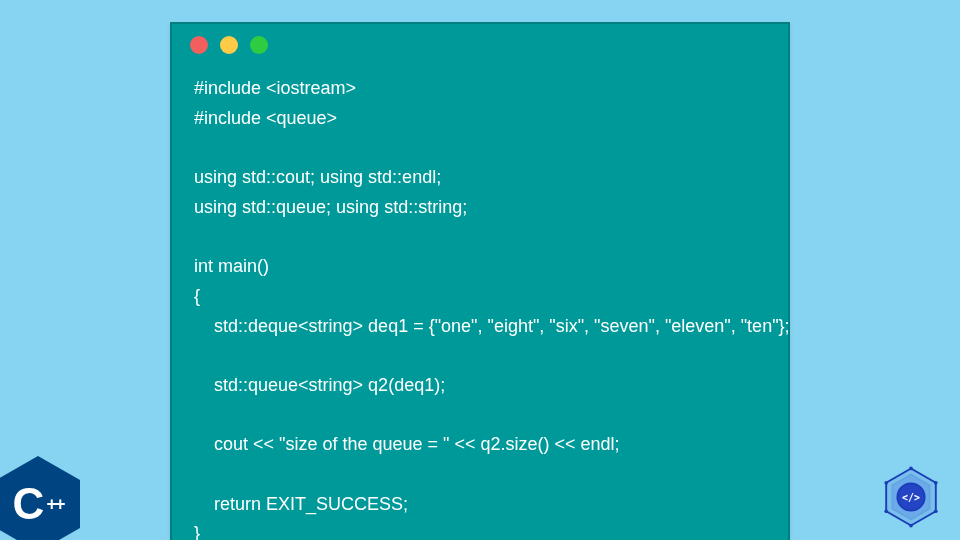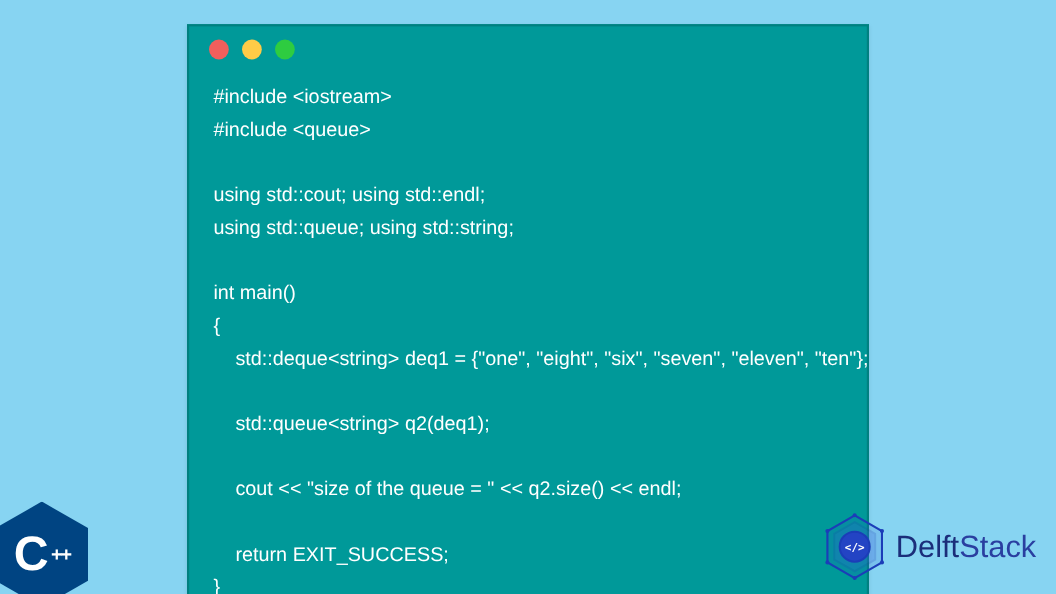--- a/index.html
+++ b/index.html
@@ -150,16 +150,13 @@
       <g fill="#1b3db8">
         <circle cx="50" cy="4" r="3"></circle>
           <circle cx="90" cy="27" r="3"></circle>
           <circle cx="90" cy="73" r="3"></circle>
         <circle cx="50" cy="96" r="3"></circle>
           <circle cx="10" cy="73" r="3"></circle>
           <circle cx="10" cy="27" r="3"></circle>
       </g>
     </svg>
   </div>
-  <div class="brand-text">
-    <span class="delft">Delft</span><span class="stack">Stack</span>
-  </div>
 </div>
 
 </body></html>

